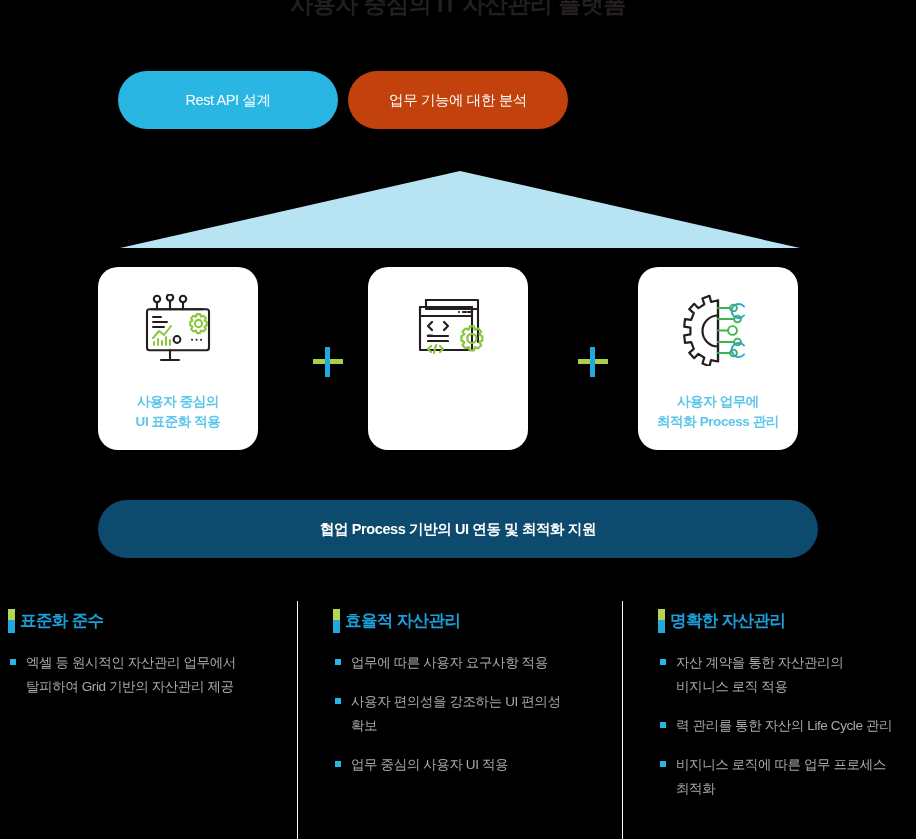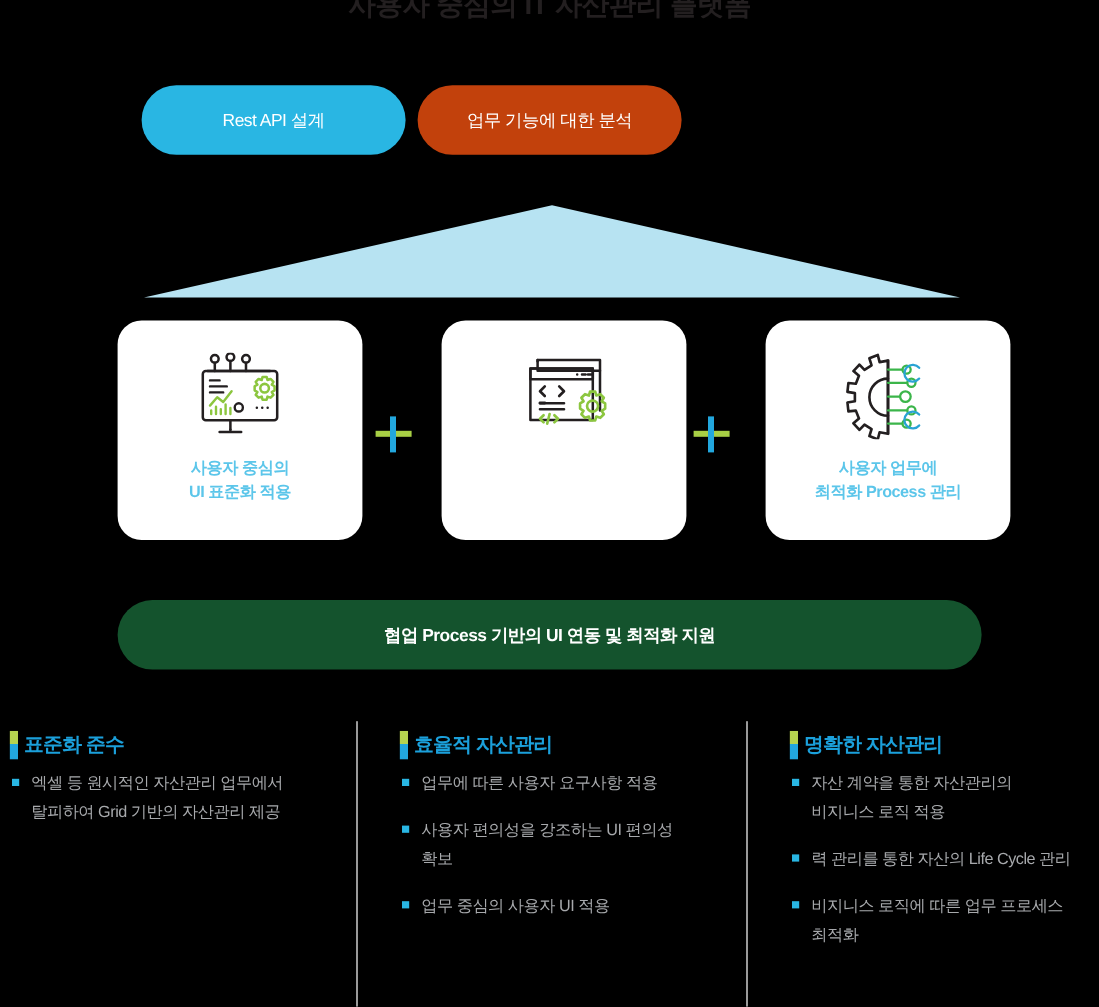--- a/index.html
+++ b/index.html
@@ -31,23 +31,23 @@
   .pill-1{ left:118px; width:220px; background:#29b6e3; }
   .pill-2{ left:348px; width:220px; background:#c2410c; }
   .pill-3{ left:578px; width:220px; background:#afd159; }
 
   
   .tri-wrap{ position:absolute; left:120px; top:160px; width:680px; height:100px; }
   .tri-wrap svg{ display:block; width:680px; height:100px; }
 
   
   .card{
-    position:absolute; top:267px; width:204px; height:183px;
+    position:absolute; top:267px; width:160px; height:183px;
     background:#ffffff; border-radius:20px;
-    display:flex; flex-direction:column; align-items:center;
+    display:flex; flex-direction:column; align-items:center;gap:12px;
   }
   .card-1{ left:98px; }
   .card-2{ left:368px; }
   .card-3{ left:638px; }
   .card-icon{ margin-top:27px; height:72px; display:flex; align-items:center; justify-content:center; }
   .card-label{
     margin-top:14px; text-align:center;
     color:#5cc6ea; font-size:13.5px; font-weight:bold;
     line-height:20px; letter-spacing:-0.4px;
   }
@@ -55,21 +55,21 @@
   
   .plus{ position:absolute; top:345px; width:34px; height:34px; }
   .plus-1{ left:311px; }
   .plus-2{ left:576px; }
   .plus .bar-h{ position:absolute; left:2px; top:14px; width:30px; height:5px; background:#a8cf45; }
   .plus .bar-v{ position:absolute; left:14px; top:2px; width:5px; height:30px; background:#22a7de; }
 
   
   .wide-bar{
     position:absolute; left:98px; top:500px; width:720px; height:58px;
-    background:#14532d; border-radius:29px;
+    background:#0c4a6e; border-radius:29px;
     display:flex; align-items:center; justify-content:center;
     color:#ffffff; font-size:14.5px; font-weight:bold;
     letter-spacing:-0.4px; white-space:nowrap;
   }
 
   
   .cols{ position:absolute; left:0; top:601px; width:916px; height:238px; }
   .divider{ position:absolute; top:0; width:1px; height:238px; background:#ffffff; }
   .div-1{ left:297px; }
   .div-2{ left:622px; }
@@ -82,21 +82,21 @@
   .col-head{ position:relative; height:40px; padding-left:14px; display:flex; align-items:center; }
   .head-mark{ position:absolute; left:8px; top:8px; width:7px; height:24px; overflow:hidden; }
   .head-mark .mk-top{ width:7px; height:11px; background:#b5d44f; }
   .head-mark .mk-bot{ width:7px; height:13px; background:#22a7de; }
   .col-head-text{
     color:#1ba0db; font-size:16.5px; font-weight:bold;
     letter-spacing:-0.6px; white-space:nowrap;
     padding-left:6px;
   }
 
-  .bullets{ }
+  .bullets{ margin-top:10px; }
   .bullet{ position:relative; padding-left:26px; margin-bottom:15px; }
   .bullet-dot{
     position:absolute; left:10px; top:8px;
     width:6px; height:6px; background:#29b6e3;
   }
   .bullet-text{
     color:#a7a9ac; font-size:13.5px; line-height:24px;
     letter-spacing:-0.4px; white-space:pre-line;
   }
   .col-3 .bullet-text{ white-space:nowrap; }

